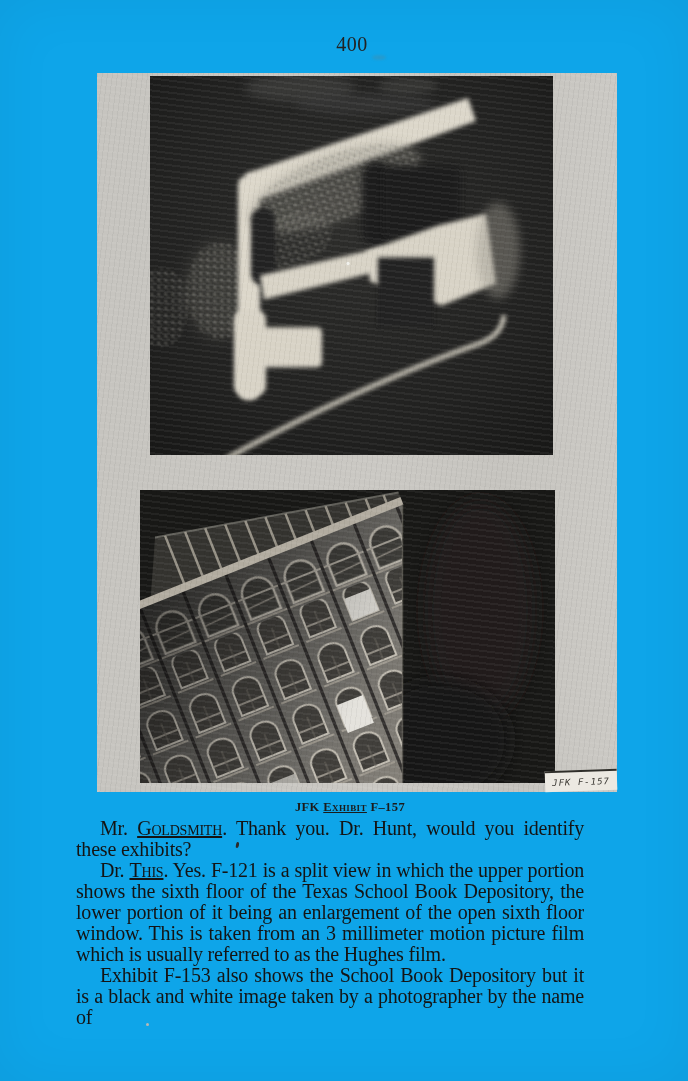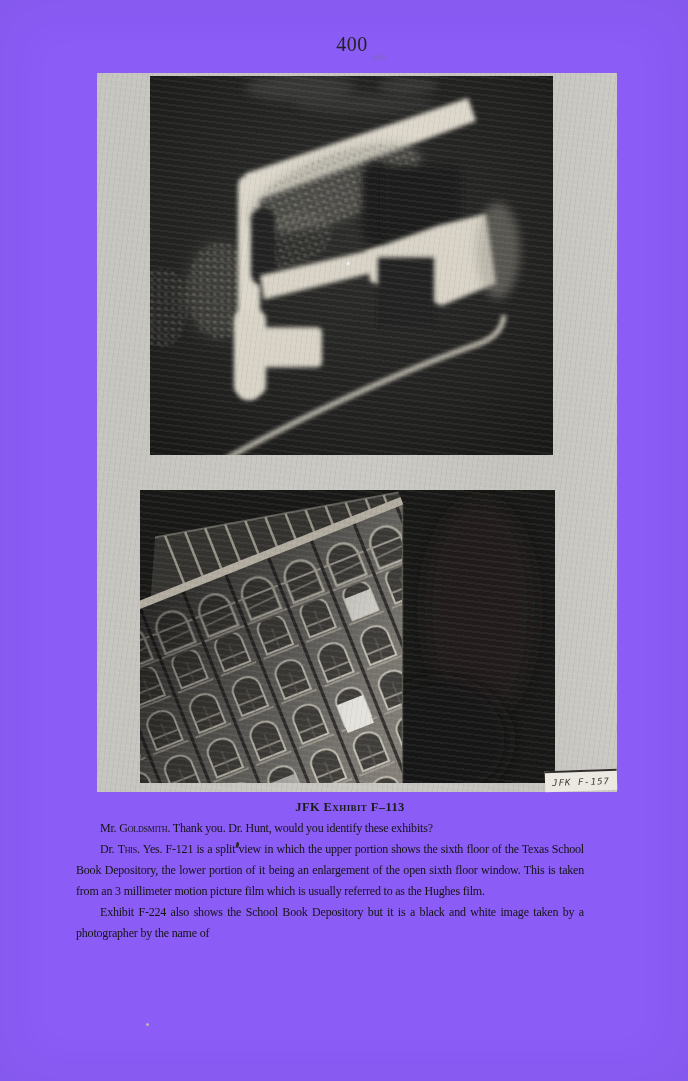--- a/index.html
+++ b/index.html
@@ -1,38 +1,38 @@
 <!DOCTYPE html>
 <html><head>
 <meta charset="utf-8">
 <style>
   html,body{margin:0;padding:0;background:#e8e7e4;}
-  .page{position:relative;width:688px;height:1081px;background:#8b5cf6;overflow:hidden;
+  .page{position:relative;width:688px;height:1081px;background:#0ea5e9;overflow:hidden;
         font-family:"Liberation Serif", serif;color:#161616;
         box-shadow:inset 0 0 60px rgba(0,0,0,.05);}
   .page-number{position:absolute;top:33px;left:16px;width:672px;text-align:center;
         font-size:20px;letter-spacing:.5px;color:#222;}
   
   .photo{position:absolute;left:97px;top:73px;width:520px;height:719px;margin:0;
         background:linear-gradient(90deg,#c6c4bf 0%,#cac8c3 55%,#c5c3be 78%,#cbc9c4 100%);}
   .photo::after{content:"";position:absolute;inset:0;pointer-events:none;
         background:
           repeating-linear-gradient(7deg, rgba(255,255,255,.05) 0 2px, transparent 2px 6px),
           repeating-linear-gradient(97deg, rgba(0,0,0,.045) 0 1px, transparent 1px 5px);}
   .ph-top{position:absolute;left:53px;top:3px;filter:blur(.5px);}
   .ph-bot{position:absolute;left:43px;top:417px;filter:blur(.4px);}
   .tag{position:absolute;left:448px;top:697px;width:72px;height:19px;z-index:3;
         background:#ece9e2;border-top:2.5px solid #2f2e2a;transform:rotate(-2deg);
         display:flex;align-items:center;justify-content:center;
         font:italic 9px "DejaVu Sans Mono", monospace;letter-spacing:1px;color:#3a3833;}
   .caption{position:absolute;left:90px;top:800px;width:520px;text-align:center;
         font-size:12.5px;font-weight:bold;letter-spacing:.4px;color:#1b1b1b;}
-  .sc{font-variant:small-caps;}
+  .sc{font-variant:small-caps;text-decoration:underline;}
   .body{position:absolute;left:76px;top:818px;width:508px;
-        font-size:12px;line-height:21px;text-align:justify;letter-spacing:-.2px;color:#141414;}
+        font-size:20px;line-height:21px;text-align:justify;letter-spacing:-.2px;color:#141414;}
   .body p{margin:0;text-indent:24px;}
   
   .art{position:absolute;pointer-events:none;}
   .art.mark{left:236px;top:842px;width:3px;height:6px;background:#2b2b2b;border-radius:40% 60% 60% 40%;transform:rotate(12deg);}
   .art.dot{left:146px;top:1023px;width:3px;height:3px;background:#b9b8b4;border-radius:50%;}
   .art.smudge{left:372px;top:55px;width:14px;height:5px;background:rgba(120,118,112,.22);border-radius:50%;filter:blur(1px);}
 </style>
 </head>
 <body>
 
@@ -199,24 +199,24 @@
       </g>
 
       <line x1="262.5" y1="14" x2="262.5" y2="293" stroke="#8a857b" stroke-width="1.4" opacity=".55"></line>
     </svg>
 
     <div class="tag">
       <span>JFK F-157</span>
     </div>
   </figure>
 
-  <div class="caption"><span>JFK </span><span class="sc">Exhibit</span><span> F–113</span></div>
+  <div class="caption"><span>JFK </span><span class="sc">Exhibit</span><span> F–157</span></div>
 
   <main class="body">
     <p><span>Mr. </span><span class="sc">Goldsmith</span><span>. Thank you. Dr. Hunt, would you identify these exhibits?</span></p>
     <p><span>Dr. </span><span class="sc">This</span><span>. Yes. F-121 is a split view in which the upper portion shows the sixth floor of the Texas School Book Depository, the lower portion of it being an enlargement of the open sixth floor window. This is taken from an 3 millimeter motion picture film which is usually referred to as the Hughes film.</span></p>
-    <p><span></span><span class="sc"></span><span>Exhibit F-224 also shows the School Book Depository but it is a black and white image taken by a photographer by the name of</span></p>
+    <p><span></span><span class="sc"></span><span>Exhibit F-153 also shows the School Book Depository but it is a black and white image taken by a photographer by the name of</span></p>
   </main>
 
   <div class="art mark"></div>
   <div class="art dot"></div>
   <div class="art smudge"></div>
 </div>
 
 </body></html>

